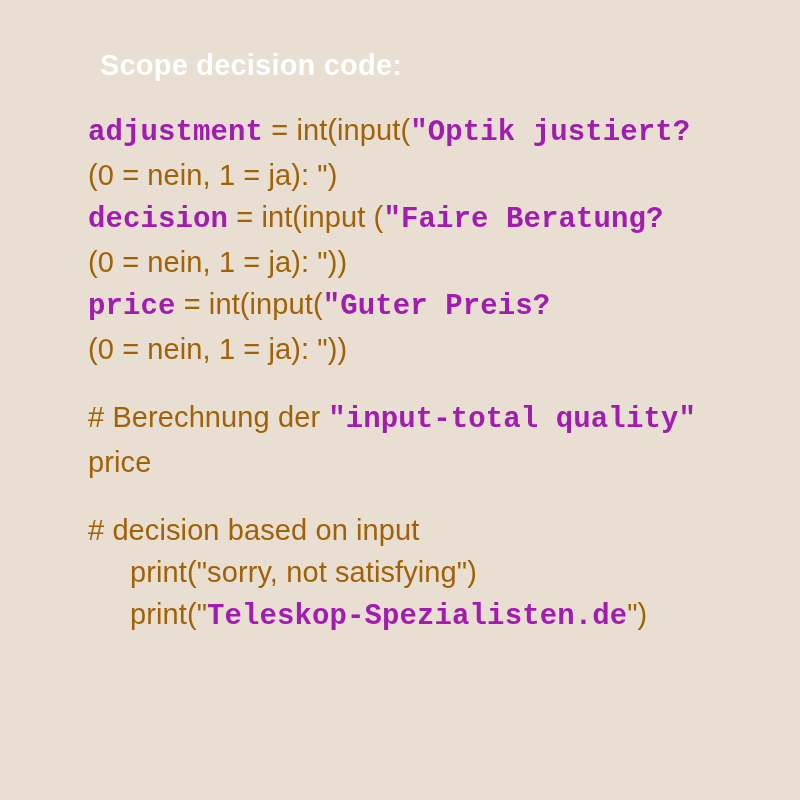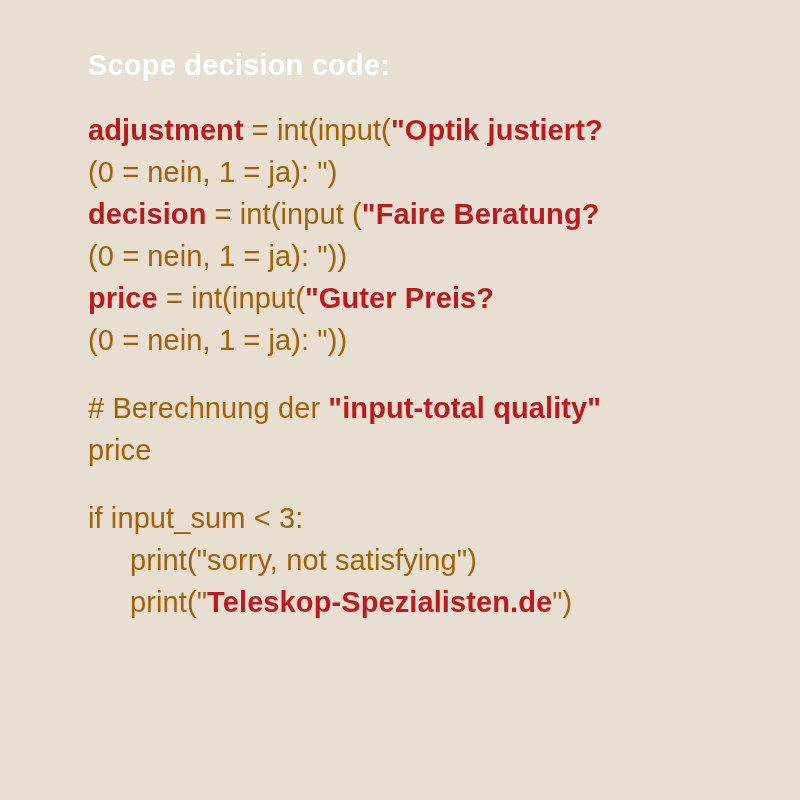--- a/index.html
+++ b/index.html
@@ -18,36 +18,37 @@
     width: 800px;
     height: 800px;
     box-sizing: border-box;
     padding: 40px 60px 40px 88px;
   }
   .heading {
     font-size: 29px;
     font-weight: bold;
     color: #ffffff;
     letter-spacing: 0.2px;
-    margin: 8px 0 0 0;
+    margin: 8px 0 0 12px;
     line-height: 1.2;
   }
   .block {
     margin-top: 26px;
   }
   .line {
     font-size: 29px;
     color: #f7f2ec;
     line-height: 42px;
     white-space: pre-wrap;
     letter-spacing: 0.1px;
   }
   .b {
     font-weight: bold;
-    color: #b91c1c;
+    color: #a21caf;
+    font-family: Liberation Mono, monospace;
   }
   .plain {
     font-weight: normal;
     color: #a16207;
   }
   .indent {
     padding-left: 42px;
   }
 </style>
 </head>
@@ -62,18 +63,18 @@
         <div class="line"><span class="b">decision</span><span class="plain"> = int(input (</span><span class="b">"Faire Beratung?</span></div>
         <div class="line"><span class="plain">(0 = nein, 1 = ja): "))</span></div>
         <div class="line"><span class="b">price</span><span class="plain"> = int(input(</span><span class="b">"Guter Preis?</span></div>
         <div class="line"><span class="plain">(0 = nein, 1 = ja): "))</span></div>
       </div>
       <div class="block">
         <div class="line"><span class="plain"># Berechnung der </span><span class="b">"input-total quality"</span></div>
         <div class="line"><span class="plain">price</span></div>
       </div>
       <div class="block">
-        <div class="line"><span class="plain">if input_sum &lt; 3:</span></div>
+        <div class="line"><span class="plain"># decision based on input</span></div>
         <div class="line indent"><span class="plain">print("sorry, not satisfying")</span></div>
         <div class="line indent"><span class="plain">print("</span><span class="b">Teleskop-Spezialisten.de</span><span class="plain">")</span></div>
       </div>
     </div>
 </div>
 
 </body></html>

